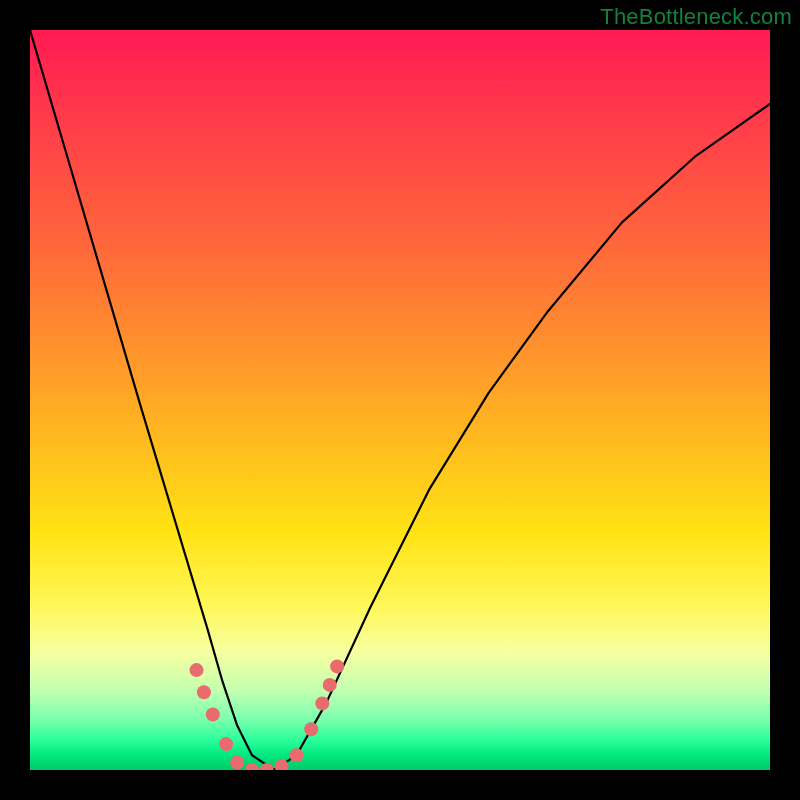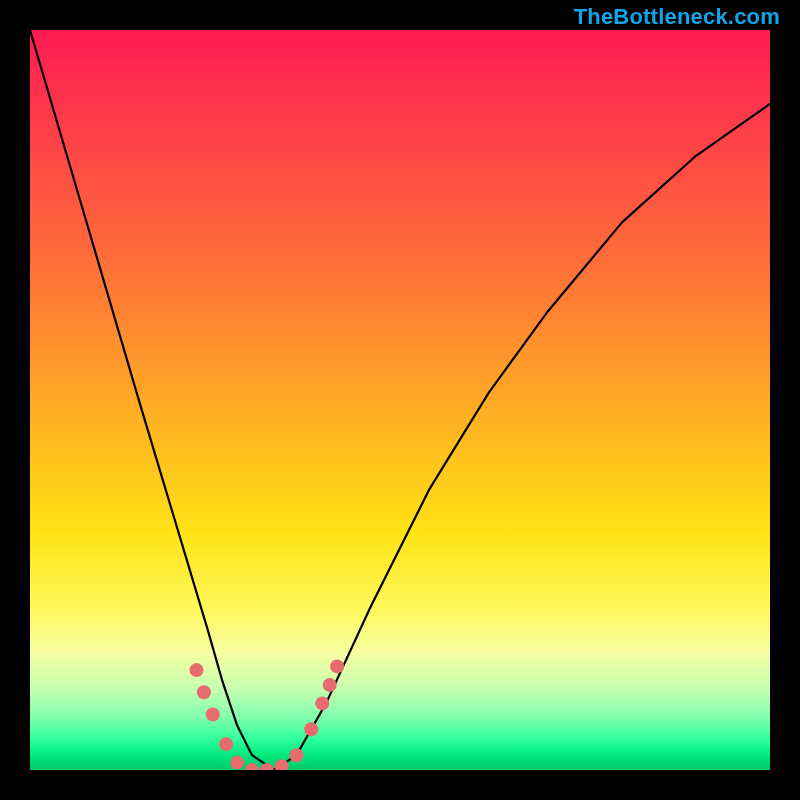--- a/index.html
+++ b/index.html
@@ -35,27 +35,26 @@
       #f7ffa0 84%,
       #c6ffb0 89%,
       #7dffae 93%,
       #2aff9a 96%,
       #00e87e 98%,
       #00c96a 100%
     );
   }
   .watermark {
     position: absolute;
-    right: 20px;
+    right: 8px;
     top: 4px;
-    color: #0ea5e9;
+    color: #15803d;
     font-size: 22px;
     letter-spacing: 0.2px;
     user-select: none;
-    font-weight: bold;
   }
   svg.curve {
     position: absolute;
     left: 0;
     top: 0;
     width: 740px;
     height: 740px;
   }
   .curve-path {
     fill: none;

